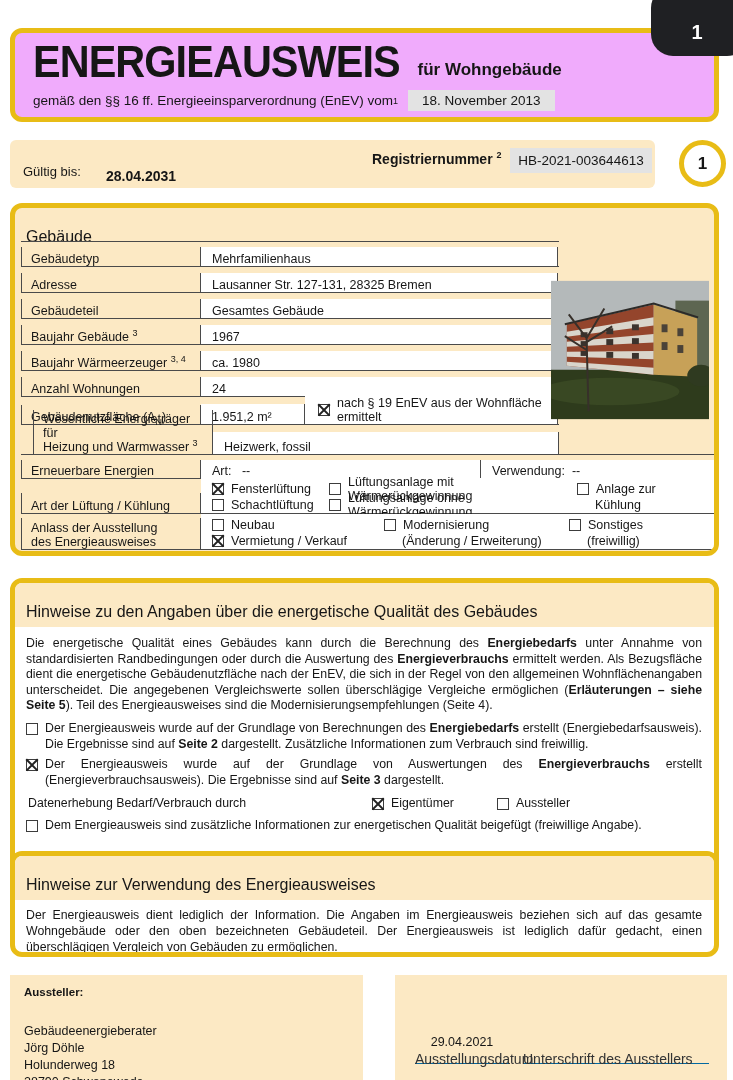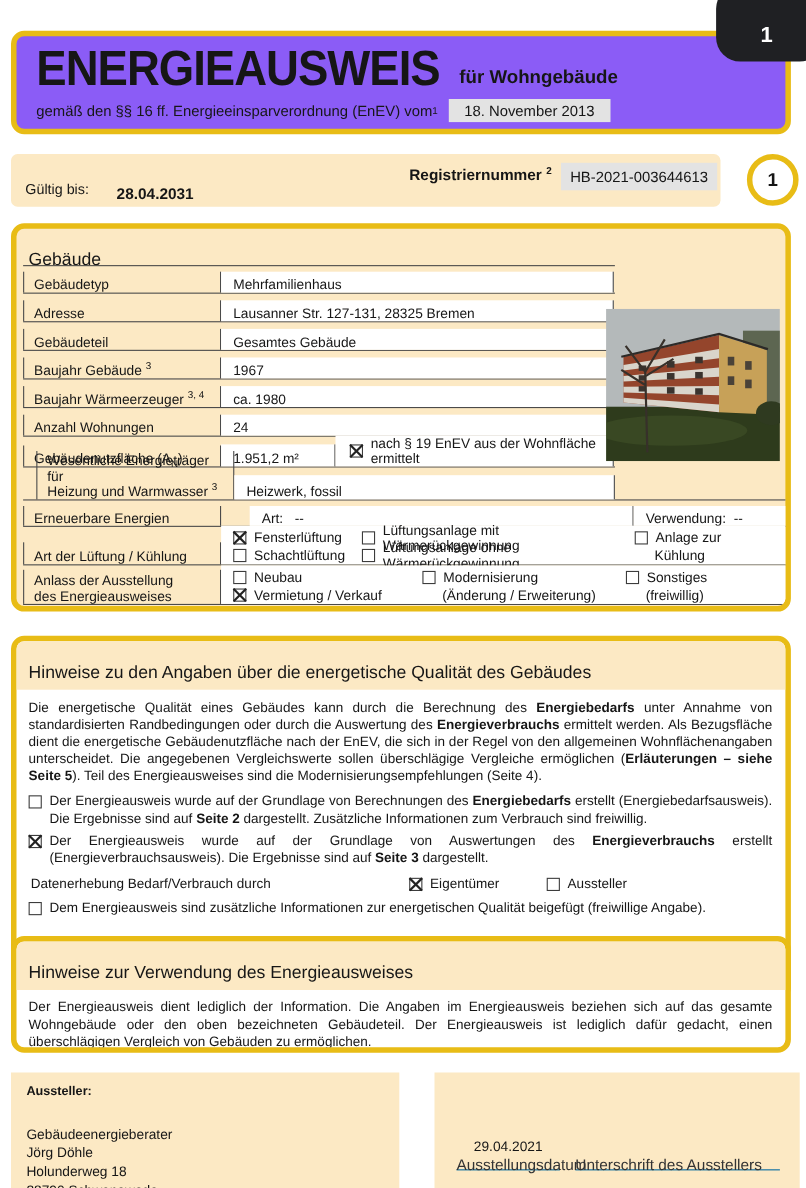--- a/index.html
+++ b/index.html
@@ -17,21 +17,21 @@
   sub{vertical-align:sub;font-size:9px;line-height:0;}
 
   
   .badge{position:absolute;top:-14px;right:-16px;width:98px;height:70px;background:#1f2023;
          border-radius:22px;z-index:6;display:flex;align-items:flex-end;justify-content:center;
          padding-bottom:12px;box-sizing:border-box;}
   .badge span{color:#fff;font-size:20px;font-weight:bold;margin-right:6px;}
 
   
   .header-box{position:absolute;left:10px;top:28px;width:709px;height:94px;box-sizing:border-box;
-              border:5px solid var(--gold);border-radius:12px;background:#8b5cf6;padding:4px 14px 0 18px;z-index:2;}
+              border:5px solid var(--gold);border-radius:12px;background:#f0abfc;padding:4px 14px 0 18px;z-index:2;}
   .h-row{display:flex;align-items:flex-end;}
   .h-title{font-size:45px;font-weight:bold;letter-spacing:-1px;line-height:50px;transform:scaleX(.92);transform-origin:left bottom;white-space:nowrap;}
   .h-sub{font-size:17px;font-weight:bold;padding-bottom:7px;margin-left:-14px;white-space:nowrap;}
   .h-law{font-size:13.5px;margin-top:3px;display:flex;align-items:center;}
   .graybox{display:inline-block;background:var(--graybox);padding:3px 14px;margin-left:10px;font-size:13.5px;}
 
   
   .valid-bar{position:absolute;left:10px;top:140px;width:645px;height:48px;background:var(--cream);border-radius:6px;}
   .v-label{position:absolute;left:13px;bottom:9px;font-size:13px;}
   .v-date{position:absolute;left:96px;top:28px;font-weight:bold;font-size:14px;}
@@ -59,21 +59,21 @@
   .trow.nb{border-bottom:none;padding-left:12px;}
   .h26{height:26px;} .h28{height:28px;} .h29{height:29px;} .h24{height:25px;} .h35{height:35px;} .h36{height:36px;}
   .lc{width:180px;flex:none;padding:5px 6px 0 9px;border-left:1px solid var(--line);
       border-right:1px solid var(--line);box-sizing:border-box;line-height:14px;}
   .vc{background:#fff;padding:5px 8px 0 11px;box-sizing:border-box;}
   .vc.w{width:357px;border-right:1px solid var(--line);}
   .vc.full{flex:1;border-right:1px solid var(--line);}
   .vc-num{width:104px;background:#fff;border-right:1px solid var(--line);padding:6px 4px 0 11px;box-sizing:border-box;}
   .vc-chk{width:253px;background:#fff;border-right:1px solid var(--line);display:flex;align-items:center;
           padding-left:13px;box-sizing:border-box;}
-  .vc-art{width:349px;background:#fff;border-right:1px solid var(--line);padding:4px 8px 0 11px;box-sizing:border-box;margin-left:26px;}
+  .vc-art{width:280px;background:#fff;border-right:1px solid var(--line);padding:4px 8px 0 11px;box-sizing:border-box;}
   .vc-use{flex:1;background:#fff;border-right:1px solid var(--line);padding:4px 8px 0 11px;box-sizing:border-box;}
   .pair{display:inline-flex;align-items:center;}
 
   
   .cb{display:inline-block;width:10px;height:10px;border:1px solid #3c3c3c;position:relative;
       background:#fff;flex:none;vertical-align:-1px;margin-right:7px;}
   .cb.checked::before,.cb.checked::after{content:"";position:absolute;left:-3px;top:4.2px;width:16px;height:1.7px;background:#222;}
   .cb.checked::before{transform:rotate(45deg);}
   .cb.checked::after{transform:rotate(-45deg);}
 

